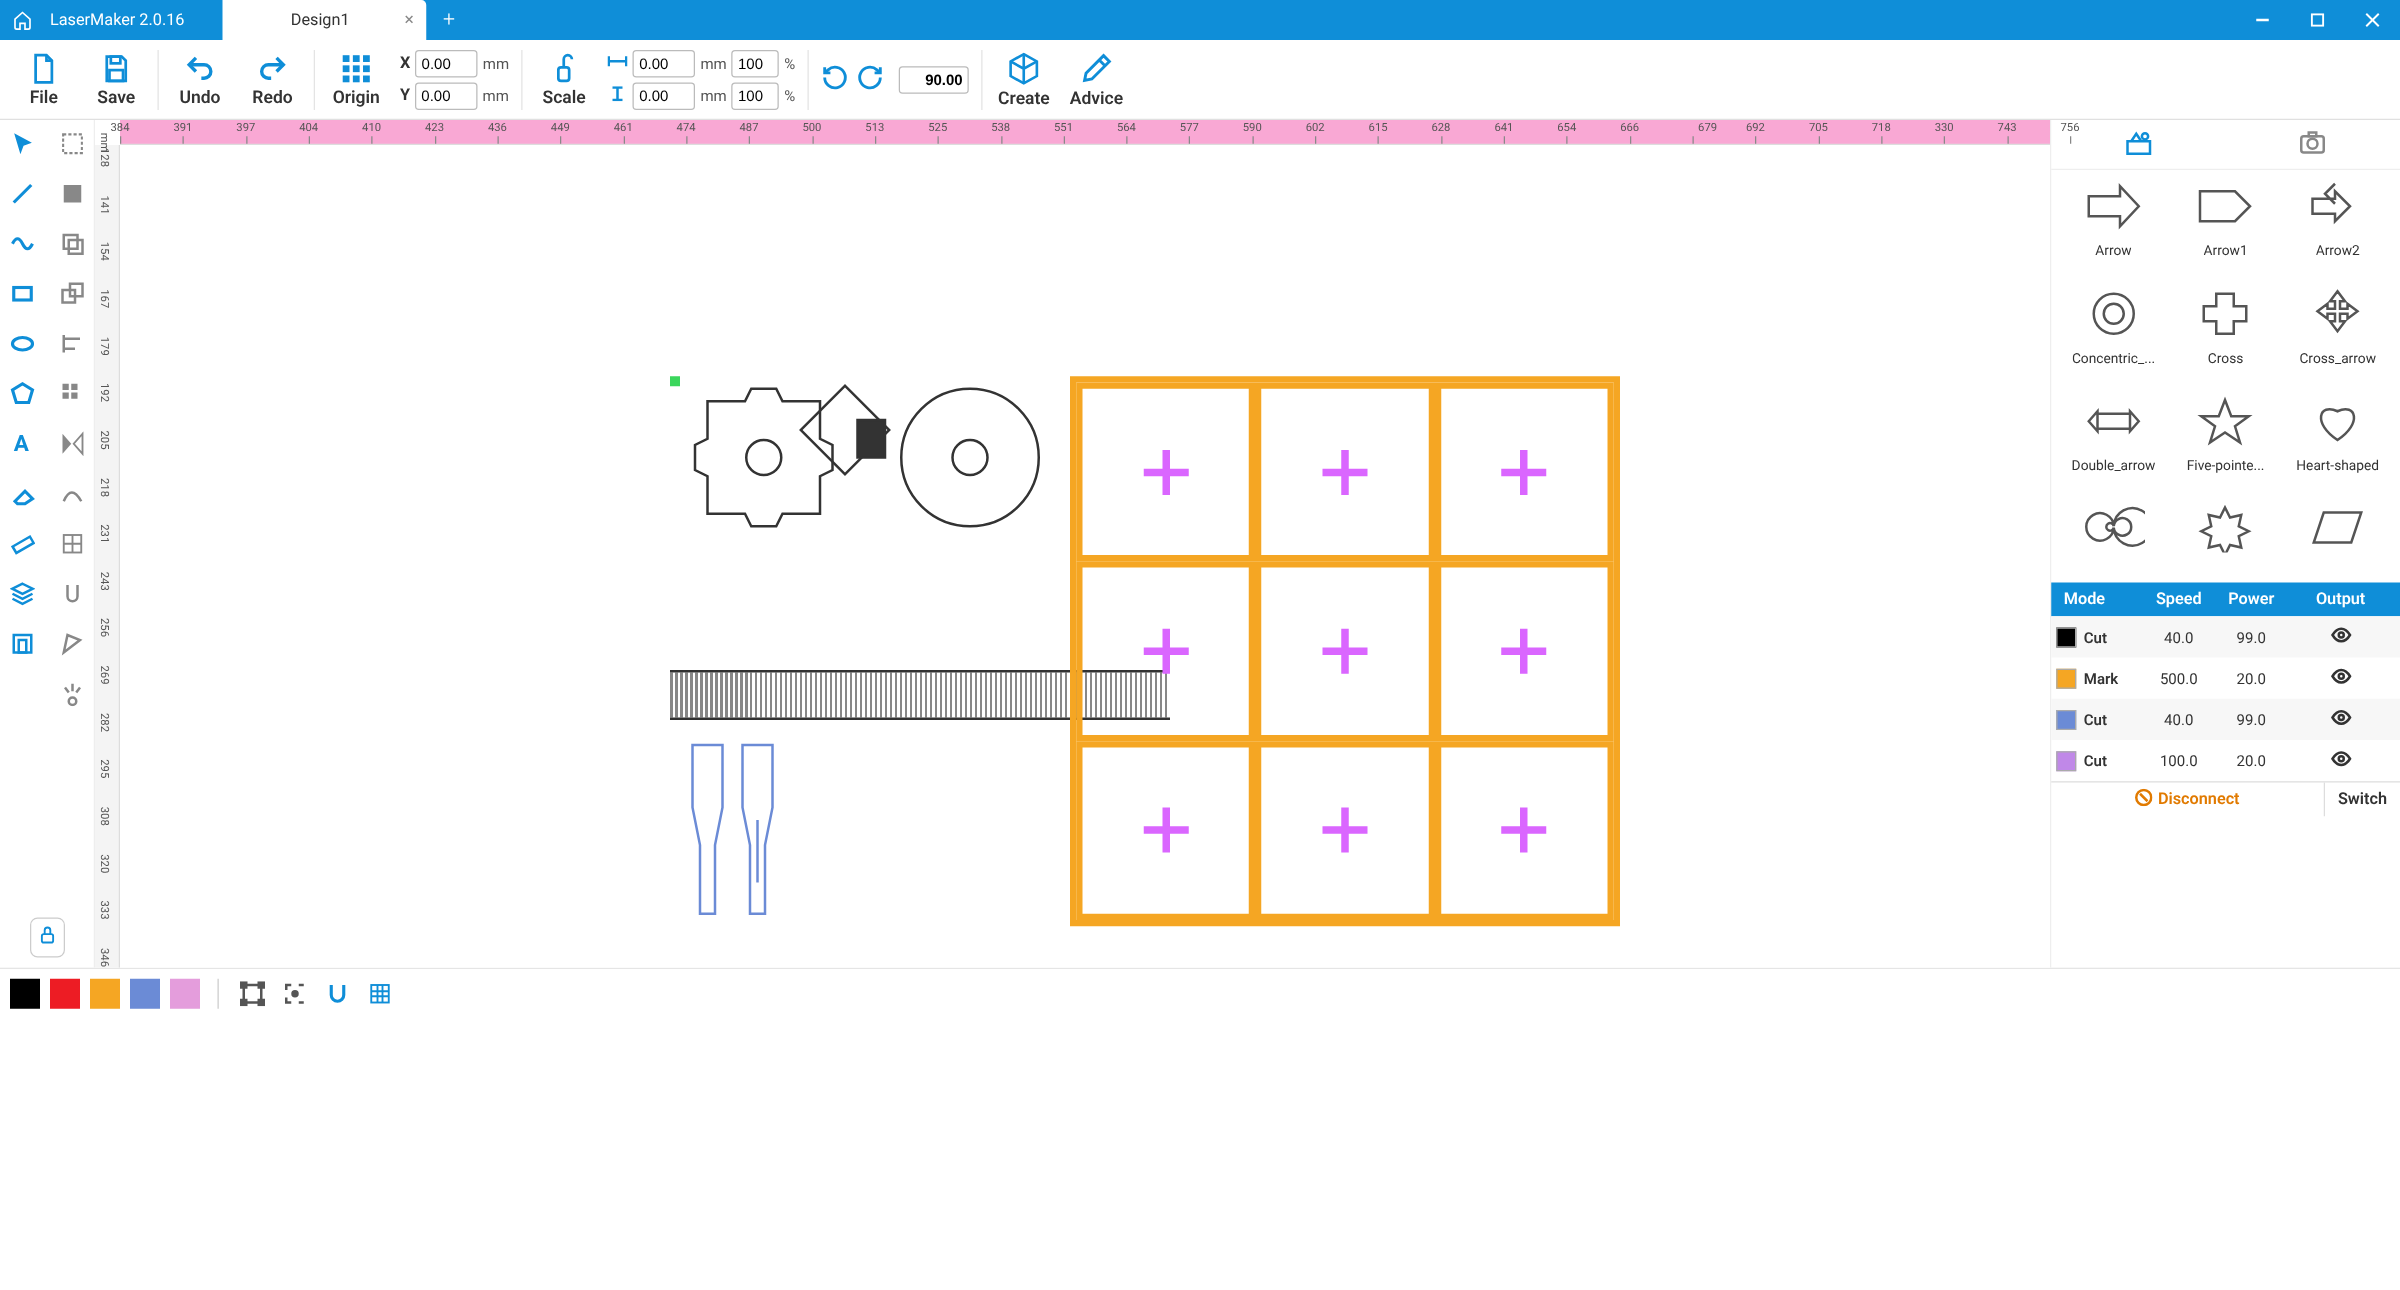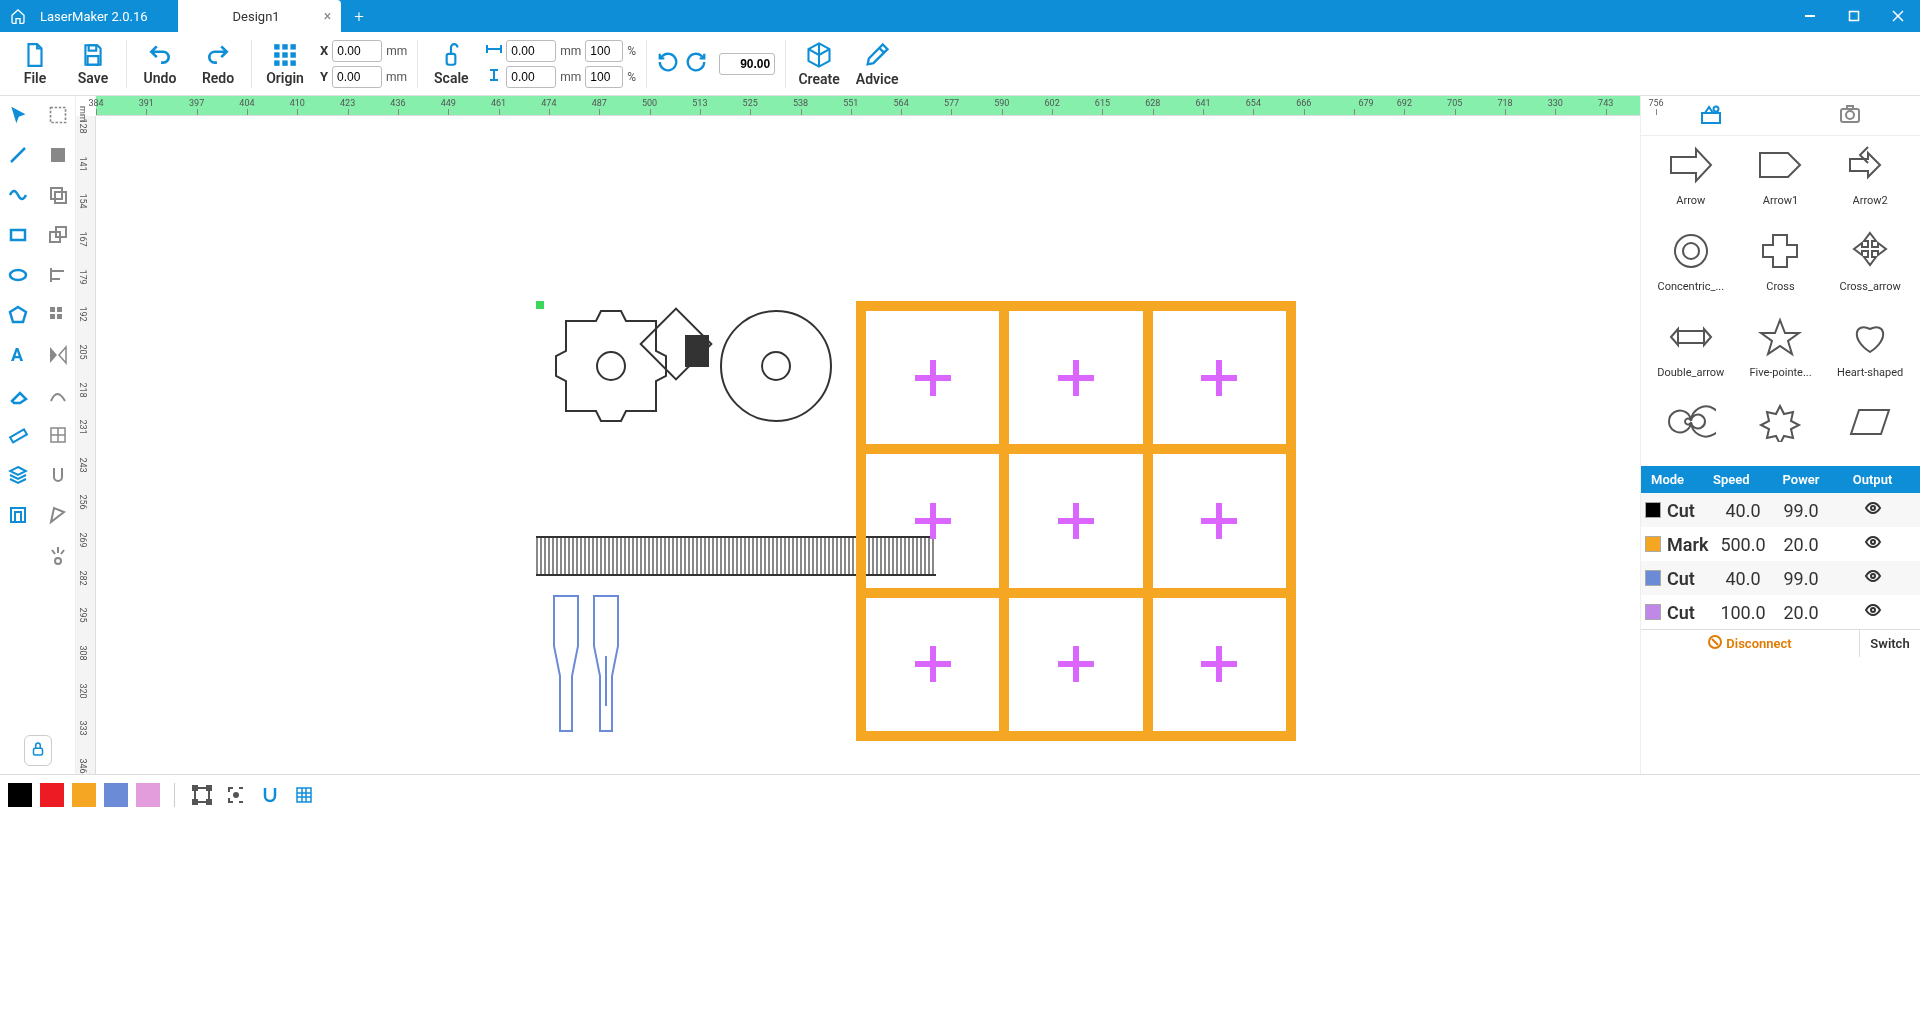--- a/index.html
+++ b/index.html
@@ -24,21 +24,21 @@
 .num-input.wide { width: 38px; }
 .num-input.rot { width: 56px; text-align: right; font-weight: 600; }
 .unit { font-size: 12px; color: #555; }
 .rot-block { display: flex; align-items: center; gap: 6px; padding: 0 6px; }
 .midrow { display: flex; height: 678px; }
 .left-tools { width: 76px; background: #fff; border-right: 1px solid #eee; display: flex; flex-direction: column; align-items: center; padding-top: 6px; }
 .lt-row { display: flex; gap: 14px; margin-bottom: 14px; }
 .lt-btn { width: 26px; height: 26px; display: flex; align-items: center; justify-content: center; }
 .lock-corner { margin-top: auto; margin-bottom: 8px; border: 1px solid #ccc; border-radius: 6px; padding: 4px; }
 .canvas-wrap { flex: 1; position: relative; background: #fff; }
-.ruler-h { position: absolute; left: 20px; right: 0; top: 0; height: 20px; background: #86efac; border-bottom: 1px solid #ddd; }
+.ruler-h { position: absolute; left: 20px; right: 0; top: 0; height: 20px; background: #f9a8d4; border-bottom: 1px solid #ddd; }
 .ruler-v { position: absolute; left: 0; top: 20px; bottom: 0; width: 20px; background: #f4f4f4; border-right: 1px solid #ddd; }
 .ruler-tick { position: absolute; font-size: 9px; color: #555; }
 .ruler-h .ruler-tick { top: 2px; transform: translateX(-50%); }
 .ruler-v .ruler-tick { left: 2px; transform: translateY(-50%); writing-mode: vertical-rl; text-orientation: mixed; }
 .canvas-inner { position: absolute; left: 20px; top: 20px; right: 0; bottom: 0; background: #fff; overflow: hidden; }
 .grid-orange { position: absolute; left: 760px; top: 185px; width: 440px; height: 440px; border: 5px solid #f5a623; display: grid; grid-template-columns: repeat(3,1fr); grid-template-rows: repeat(3,1fr); }
 .gcell { border: 5px solid #f5a623; display: flex; align-items: center; justify-content: center; }
 .plus-shape { position: relative; width: 36px; height: 36px; }
 .plus-shape:before { content: ""; position: absolute; left: 50%; top: 0; transform: translateX(-50%); width: 6px; height: 100%; background: #da66ff; }
 .plus-shape:after { content: ""; position: absolute; top: 50%; left: 0; transform: translateY(-50%); height: 6px; width: 100%; background: #da66ff; }
@@ -49,24 +49,24 @@
 .right-panel { width: 280px; background: #fff; border-left: 1px solid #eee; display: flex; flex-direction: column; }
 .rp-tabs { height: 40px; display: flex; align-items: center; justify-content: space-around; border-bottom: 1px solid #eee; }
 .rp-filter { display: flex; gap: 4px; padding: 6px 6px; align-items: center; }
 .rp-select { flex: 1; height: 24px; border: 1px solid #bbb; border-radius: 3px; font-size: 12px; padding: 0 4px; }
 .shapes-grid { display: grid; grid-template-columns: repeat(3,1fr); gap: 2px 2px; padding: 2px 6px; overflow: auto; flex: 1; max-height: 330px; }
 .shape-item { display: flex; flex-direction: column; align-items: center; font-size: 11px; }
 .shape-thumb { width: 60px; height: 54px; display: flex; align-items: center; justify-content: center; }
 .shape-label { margin-top: 2px; white-space: nowrap; overflow: hidden; text-overflow: ellipsis; max-width: 70px; }
 .layers-head { display: flex; background: #0f8ed8; color: #fff; font-size: 13px; font-weight: 600; padding: 6px 4px; }
 .lh-mode { width: 68px; padding-left: 6px; }
-.lh-speed { width: 60px; }
+.lh-speed { width: 60px; text-align: center; }
 .lh-power { width: 56px; text-align: center; }
 .lh-out { flex: 1; text-align: center; }
-.layer-row { display: flex; align-items: center; padding: 6px 4px; font-size: 18px; }
+.layer-row { display: flex; align-items: center; padding: 6px 4px; font-size: 12px; }
 .layer-row:nth-child(odd) { background:#f7f7f7; }
 .layer-swatch { width: 16px; height: 16px; margin-right: 6px; border: 1px solid #aaa; }
 .layer-mode { width: 46px; font-weight: 600; }
 .layer-speed { width: 60px; text-align: center; }
 .layer-power { width: 56px; text-align: center; }
 .layer-eye { flex: 1; text-align: center; }
 .start-wrap { display: flex; justify-content: center; padding: 18px 0 14px; }
 .start-btn { width: 130px; height: 130px; border-radius: 65px; background: #0f8ed8; border: 6px solid #fff; box-shadow: 0 0 0 4px #0f8ed8; color: #fff; font-size: 26px; font-weight: 700; display: flex; align-items: center; justify-content: center; }
 .rp-foot { display: flex; border-top: 1px solid #ddd; height: 28px; }
 .disconnect { flex: 1; display: flex; align-items: center; justify-content: center; gap: 4px; color: #e17a00; font-size: 13px; font-weight: 600; border-right: 1px solid #ddd; }

